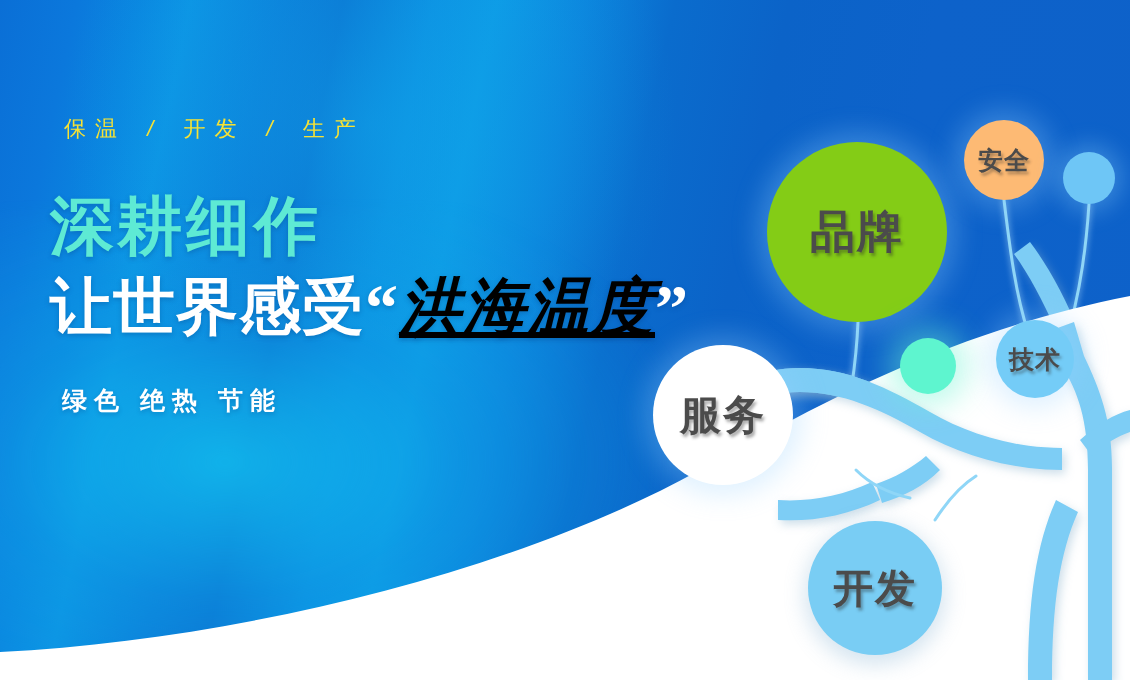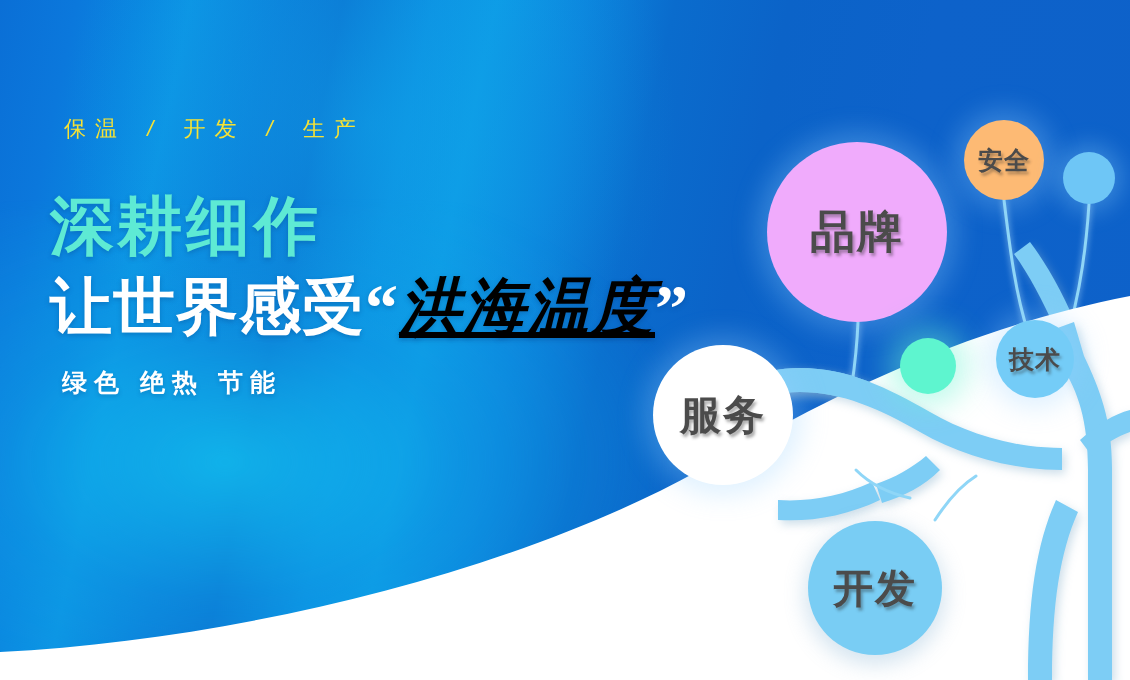--- a/index.html
+++ b/index.html
@@ -51,21 +51,21 @@
   
   .bubble{
     position:absolute;border-radius:50%;
     display:flex;align-items:center;justify-content:center;
     color:#4b4b4b;
     font-weight:700;
     letter-spacing:2px;
     text-shadow:2px 3px 3px rgba(40,40,40,.38);
     box-shadow:0 0 26px 10px rgba(150,210,255,.30);
   }
-  .b-brand{left:767px;top:142px;width:180px;height:180px;background:#f0abfc;font-size:45px;}
+  .b-brand{left:767px;top:142px;width:180px;height:180px;background:#84cc16;font-size:45px;}
   .b-service{left:653px;top:345px;width:140px;height:140px;background:#ffffff;font-size:41px;}
   .b-safety{left:964px;top:120px;width:80px;height:80px;background:#fdba74;font-size:25px;letter-spacing:1px;}
   .b-tech{left:996px;top:320px;width:78px;height:78px;background:#74ccf7;font-size:25px;letter-spacing:1px;text-align:center;}
   .b-dev{left:808px;top:521px;width:134px;height:134px;background:#79cdf4;font-size:40px;
          box-shadow:0 6px 20px 4px rgba(120,170,205,.30);}
   .b-plain{left:1063px;top:152px;width:52px;height:52px;background:#6ec6f6;
            box-shadow:0 0 22px 8px rgba(150,215,255,.30);}
   .b-mint{left:900px;top:338px;width:56px;height:56px;background:#5ef5cf;
           box-shadow:0 0 30px 12px rgba(110,245,210,.45);}
 
@@ -91,21 +91,21 @@
     text-shadow:0 2px 5px rgba(6,60,130,.33);
   }
   .h2 .quote{
     color:#ffffff;font-size:66px;font-family:"Liberation Serif",serif;
     vertical-align:-2px;
   }
   .h2 .accent{
     color:#000000;font-style:italic;letter-spacing:2px;text-decoration:underline;
   }
   .tagline{
-    position:absolute;left:62px;top:366px;
+    position:absolute;left:62px;top:384px;
     color:#ffffff;font-size:25px;font-weight:700;letter-spacing:7px;
     white-space:nowrap;
     text-shadow:0 2px 4px rgba(6,60,130,.30);
   }
 </style>
 </head>
 <body>
 
 <div id="banner">
 

